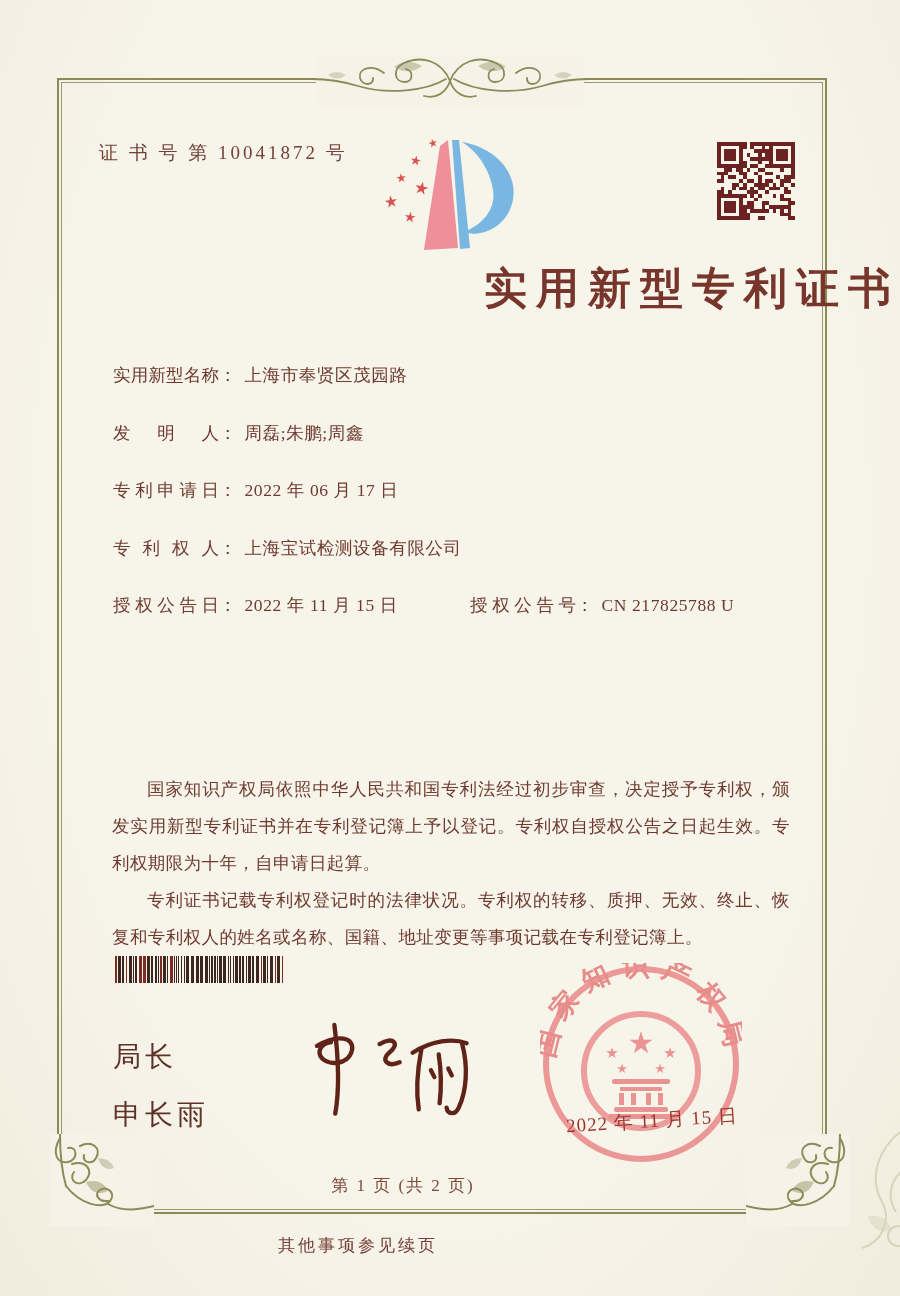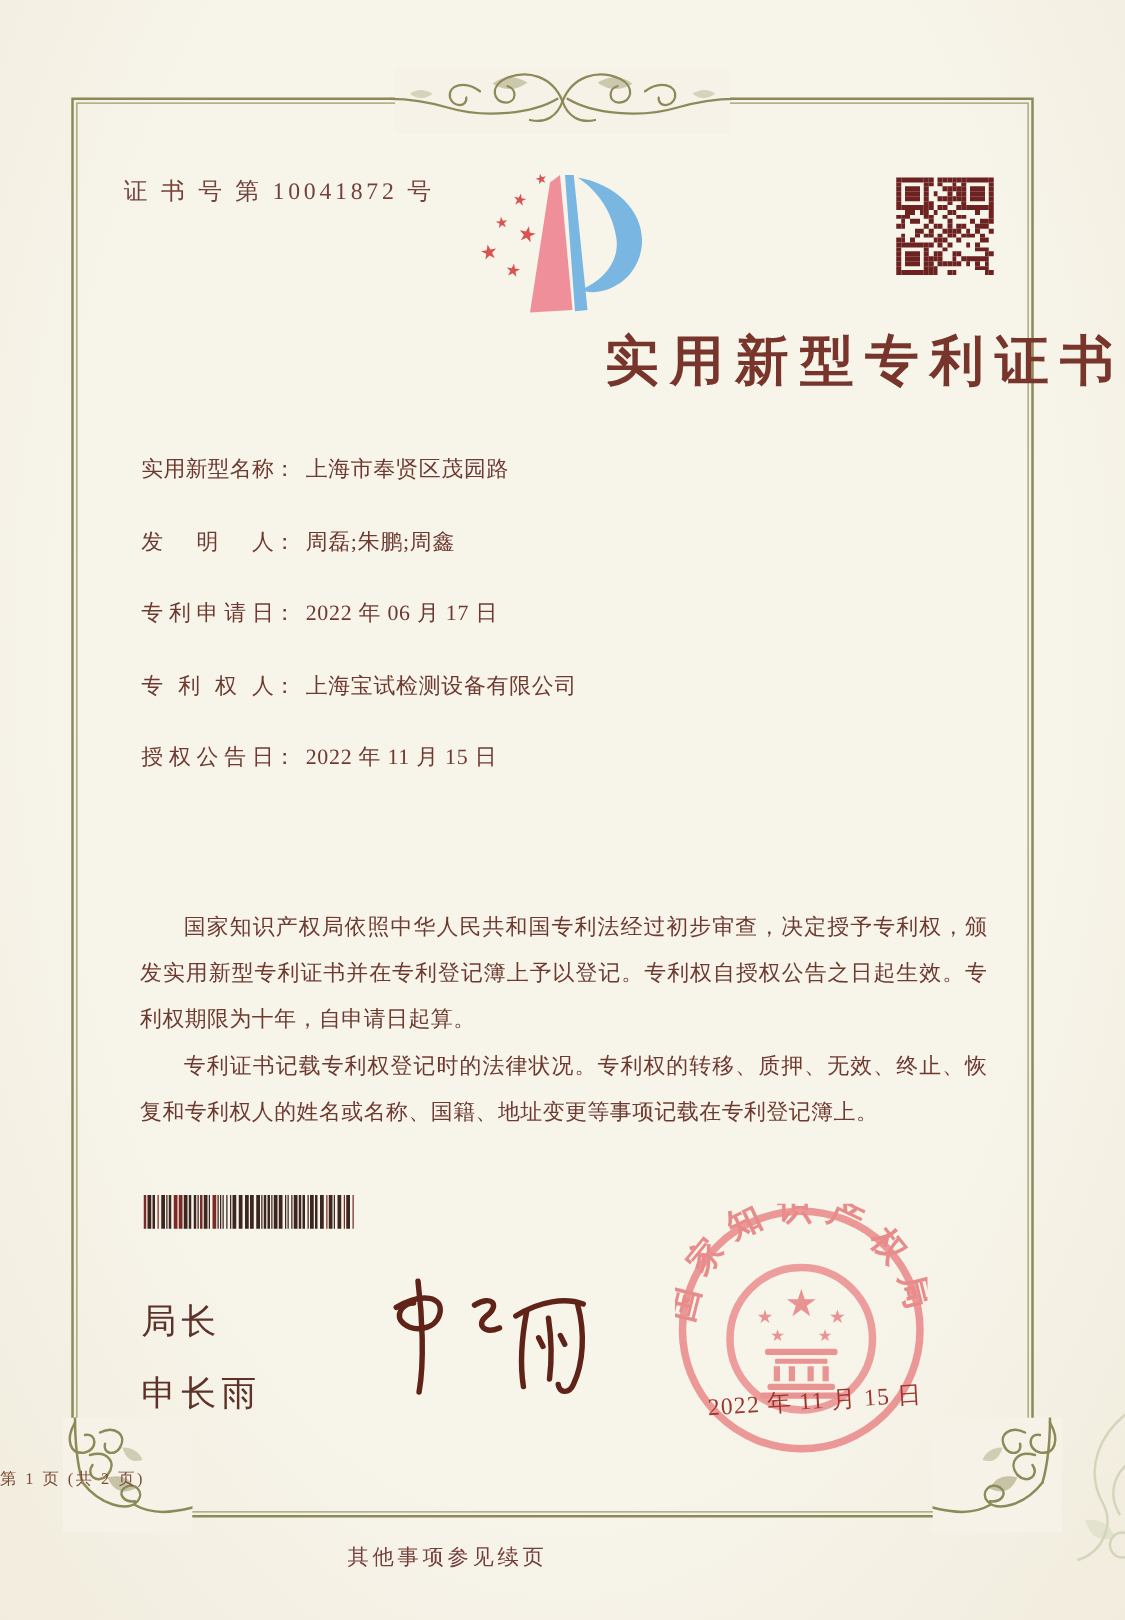--- a/index.html
+++ b/index.html
@@ -49,21 +49,21 @@
   .f-label{
     display:inline-block;width:106px;
     text-align:justify;text-align-last:justify;
     vertical-align:top;
   }
   .f-colon{display:inline-block;margin-right:8px;}
   .f-value{letter-spacing:0.6px;}
   .grant-no{position:absolute;left:357px;top:0;}
   
   .body-text{
-    position:absolute;left:112px;top:723px;width:678px;
+    position:absolute;left:112px;top:771px;width:678px;
     font-size:17.5px;line-height:37px;color:#6e3a30;
     text-align:justify;letter-spacing:0.4px;
   }
   .body-text p{margin:0;text-indent:2em;}
   
   .barcode{
     position:absolute;left:115px;top:956px;width:240px;height:27px;
     display:flex;align-items:stretch;
   }
   .barcode div{height:100%;}
@@ -73,22 +73,22 @@
     position:absolute;left:566px;top:1108px;width:170px;
     font-size:19px;color:#9c362e;letter-spacing:1px;
     transform:rotate(-3.5deg);white-space:nowrap;
   }
   
   .director{position:absolute;left:113px;top:1038px;font-size:28px;color:#5d3228;letter-spacing:4px;}
   .director div{margin-bottom:20px;}
   .signature{position:absolute;left:262px;top:1018px;width:230px;height:100px;}
   
   .page-num{
-    position:absolute;left:0;top:1174px;width:806px;text-align:left;
-    font-size:13px;color:#7d4a3a;letter-spacing:2px;
+    position:absolute;left:0;top:1174px;width:806px;text-align:center;
+    font-size:17px;color:#7d4a3a;letter-spacing:2px;
   }
   .continuation{
     position:absolute;left:0;top:1234px;width:716px;text-align:center;
     font-size:17px;color:#74413a;letter-spacing:3px;
   }
   .backlace{position:absolute;right:-18px;bottom:30px;opacity:.55;}
 </style>
 </head>
 <body>
 
@@ -616,20 +616,23 @@
       <span class="f-label">发明人</span><span class="f-colon">：</span><span class="f-value">周磊;朱鹏;周鑫</span>
     </div>
     <div class="field-row">
       <span class="f-label">专利申请日</span><span class="f-colon">：</span><span class="f-value">2022 年 06 月 17 日</span>
     </div>
     <div class="field-row">
       <span class="f-label">专利权人</span><span class="f-colon">：</span><span class="f-value">上海宝试检测设备有限公司</span>
     </div>
     <div class="field-row">
       <span class="f-label">授权公告日</span><span class="f-colon">：</span><span class="f-value">2022 年 11 月 15 日</span>
+      <span class="grant-no">
+        <span class="f-label">授权公告号</span><span class="f-colon">：</span><span class="f-value">CN 217825788 U</span>
+      </span>
     </div>
   </div>
 
   <div class="body-text">
     <p>国家知识产权局依照中华人民共和国专利法经过初步审查，决定授予专利权，颁发实用新型专利证书并在专利登记簿上予以登记。专利权自授权公告之日起生效。专利权期限为十年，自申请日起算。</p>
     <p>专利证书记载专利权登记时的法律状况。专利权的转移、质押、无效、终止、恢复和专利权人的姓名或名称、国籍、地址变更等事项记载在专利登记簿上。</p>
   </div>
 
   <div class="barcode">
       <div style="width: 2px; margin-right: 1px; background: rgb(126, 42, 36);"></div>

